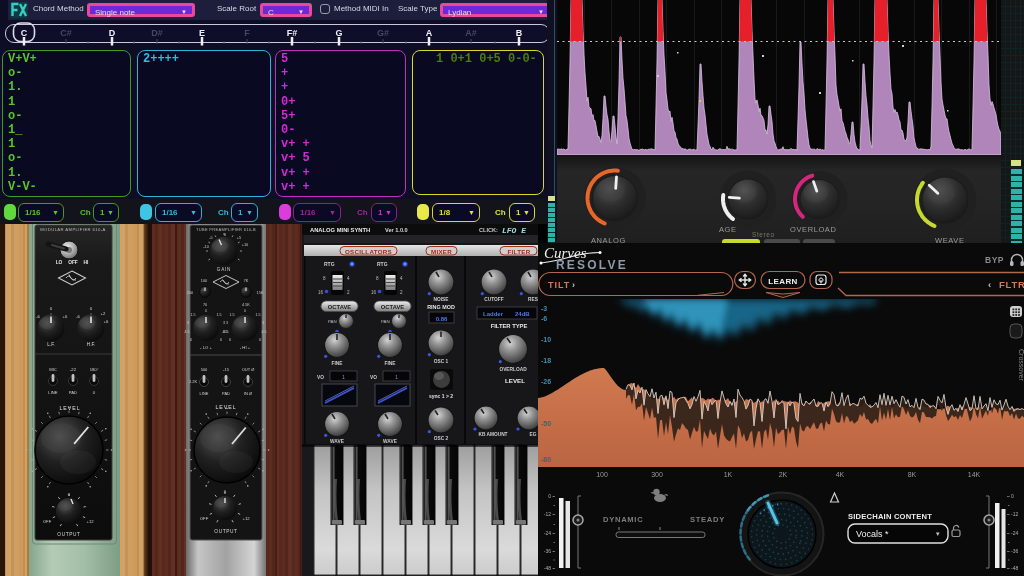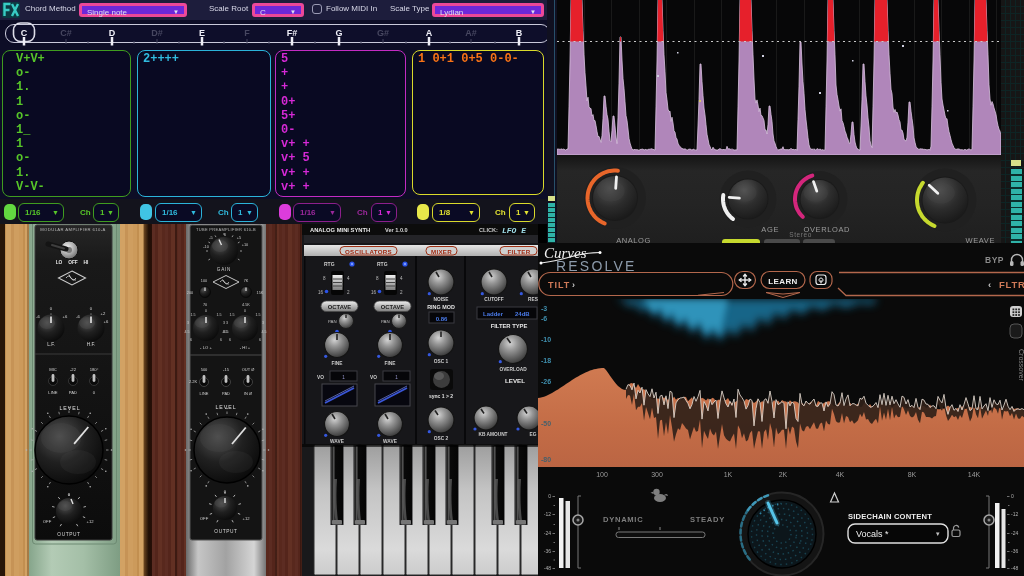--- a/index.html
+++ b/index.html
@@ -6,38 +6,38 @@
 body{font-family:"Liberation Sans",sans-serif;-webkit-font-smoothing:antialiased}
 #root{position:relative;width:1024px;height:576px;overflow:hidden;background:#000}
 .abs{position:absolute}
 .dd{position:absolute;background:#6d28d9;border:3px solid #ec4899;border-radius:3px;color:#dfe0ee;font-size:8px;line-height:13px;height:14px;padding-left:5px}
 .dd .ar{position:absolute;right:5px;top:0;font-size:6px}
 .lbl{position:absolute;color:#d8d8e8;font-size:8px;white-space:nowrap}
 .mlbl{position:absolute;font-family:"Liberation Mono",monospace;font-weight:bold;white-space:pre;font-size:12px;line-height:14.2px}
 .cdd{position:absolute;border-radius:6px;background:#0a0a24;font-size:8px;font-weight:bold;line-height:17px;padding-left:6px}
 .cdd .ar{position:absolute;right:4px;top:0;font-size:7px}
 .sq{position:absolute;width:12px;height:16px;border-radius:5px}
-.klbl{position:absolute;color:#9b9b9b;font-size:7.5px;letter-spacing:.6px;text-align:right;white-space:nowrap}
+.klbl{position:absolute;color:#9b9b9b;font-size:7.5px;letter-spacing:.6px;text-align:left;white-space:nowrap}
 </style></head>
 <body>
 <div id="root">
 
 <div class="abs" style="left:0;top:0;width:547px;height:224px;background:#0d0d26">
 
-  <div class="abs" style="left:0;top:0;width:566px;height:20px;background:#1d1d3c">
+  <div class="abs" style="left:8px;top:0;width:566px;height:20px;background:#1d1d3c">
     <svg class="abs" style="left:2px;top:2px" width="18" height="16" viewBox="0 0 18 16">
       <rect x="0" y="0" width="18" height="16" rx="2" fill="#0c3a42"></rect>
       <path d="M2.5 14 V2 H8.5 M2.5 8 H7.5 M10 2 L16 14 M16 2 L10 14" stroke="#38ccc4" stroke-width="2.4" fill="none"></path>
     </svg>
     <div class="lbl" style="left:25px;top:4px">Chord Method</div>
     <div class="dd" style="left:79px;top:2.5px;width:108px">Single note<span class="ar">▼</span></div>
     <div class="lbl" style="left:209px;top:4px">Scale Root</div>
     <div class="dd" style="left:252px;top:2.5px;width:52px">C<span class="ar">▼</span></div>
     <div class="abs" style="left:312px;top:4px;width:10px;height:10px;border:1px solid #9a9ab4;border-radius:3px"></div>
-    <div class="lbl" style="left:326px;top:4px">Follow MIDI In</div>
+    <div class="lbl" style="left:326px;top:4px">Method MIDI In</div>
     <div class="lbl" style="left:390px;top:4px">Scale Type</div>
     <div class="dd" style="left:432px;top:2.5px;width:112px">Lydian<span class="ar">▼</span></div>
   </div>
 
   <div class="abs" style="left:5px;top:24px;width:545px;height:19px;border:1.5px solid #c9c9da;border-radius:9px;background:#0e0e2a"></div>
   <svg class="abs" style="left:0;top:22px" width="547" height="24" viewBox="0 0 547 24">
     <rect x="13.5" y="1" width="21" height="18.5" rx="7" fill="none" stroke="#dcdce8" stroke-width="1.6"></rect>
     <g font-family="Liberation Sans" font-size="9" font-weight="bold" text-anchor="middle">
       <text x="24" y="14" fill="#eeeef6">C</text>
       <text x="66" y="14" fill="#474760">C#</text>
@@ -77,42 +77,42 @@
           <line x1="406" y1="19" x2="406" y2="22"></line>
       <line x1="450" y1="19" x2="450" y2="22"></line>
           <line x1="495" y1="19" x2="495" y2="22"></line>
     </g>
   </svg>
 
   <div class="abs" style="left:2px;top:50px;width:129px;height:147px;border:1.5px solid #3f9c1f;border-radius:8px;background:#090922"></div>
   <div class="abs" style="left:137px;top:50px;width:134px;height:147px;border:1.5px solid #2bb3d9;border-radius:8px;background:#090922"></div>
   <div class="abs" style="left:275px;top:50px;width:131px;height:147px;border:1.5px solid #c32bc3;border-radius:8px;background:#090922"></div>
   <div class="abs" style="left:412px;top:50px;width:132px;height:145px;border:1.5px solid #d9d92b;border-radius:8px;background:#090922"></div>
-  <div class="mlbl" style="left:16px;top:52px;color:#57c629">V+V+
+  <div class="mlbl" style="left:8px;top:52px;color:#57c629">V+V+
 o-
 1.
 1
 o-
 1_
 1
 o-
 1.
 V-V-</div>
   <div class="mlbl" style="left:143px;top:52px;color:#30bbdf">2++++</div>
   <div class="mlbl" style="left:281px;top:52px;color:#d629d6">5
 +
 +
 0+
 5+
 0-
 v+ +
 v+ 5
 v+ +
 v+ +</div>
-  <div class="mlbl" style="left:418px;top:52px;color:#f97316">1 0+1 0+5 0-0-</div>
+  <div class="mlbl" style="left:436px;top:52px;color:#4d7c0f">1 0+1 0+5 0-0-</div>
   <div class="abs" style="left:0;top:199px;width:547px;height:25px;background:#13131c"></div>
 
   <div class="sq" style="left:4px;top:204px;background:#62d840"></div>
   <div class="cdd" style="left:18px;top:203px;width:46px;height:19px;border:1.5px solid #3f9c1f;color:#57c629">1/16<span class="ar">▼</span></div>
   <div class="abs" style="left:80px;top:208px;color:#57c629;font-size:8px;font-weight:bold">Ch</div>
   <div class="cdd" style="left:93px;top:203px;width:26px;height:19px;border:1.5px solid #3f9c1f;color:#57c629">1<span class="ar">▼</span></div>
   <div class="sq" style="left:140px;top:204px;background:#40c4e4"></div>
   <div class="cdd" style="left:155px;top:203px;width:47px;height:19px;border:1.5px solid #2bb3d9;color:#30bbdf">1/16<span class="ar">▼</span></div>
   <div class="abs" style="left:218px;top:208px;color:#30bbdf;font-size:8px;font-weight:bold">Ch</div>
   <div class="cdd" style="left:231px;top:203px;width:27px;height:19px;border:1.5px solid #2bb3d9;color:#30bbdf">1<span class="ar">▼</span></div>
@@ -742,21 +742,21 @@
 </div>
 
 <div class="abs" style="left:538px;top:243px;width:486px;height:333px;overflow:hidden;background:#0a0a0a">
 
   <svg class="abs" style="left:0px;top:1px" width="120" height="26" viewBox="0 0 120 26">
     <text x="6" y="13.5" font-family="Liberation Serif" font-style="italic" font-size="15" fill="#f2f2f2">Curves</text>
     <path d="M3 19 Q16 17.5 32 13 T62 8.5" fill="none" stroke="#e8e8e8" stroke-width="1.1"></path>
     <circle cx="3" cy="19" r="1.5" fill="#fff"></circle>
         <circle cx="62" cy="8.5" r="1.5" fill="#fff"></circle>
   </svg>
-  <div class="abs" style="left:18px;top:14.5px;font-size:14px;font-weight:normal;letter-spacing:2.2px;color:#8d9bab">RESOLVE</div>
+  <div class="abs" style="left:18px;top:14.5px;font-size:12px;font-weight:bold;letter-spacing:2.2px;color:#8d9bab">RESOLVE</div>
   <div class="abs" style="left:447px;top:12px;font-size:8.5px;font-weight:bold;color:#8a8a8a;letter-spacing:0.5px">BYP</div>
   <svg class="abs" style="left:471px;top:9px" width="16" height="15" viewBox="0 0 16 15">
     <path d="M2.5 10 v-2 a5.5 5.5 0 0 1 11 0 v2" fill="none" stroke="#b8b8b8" stroke-width="1.4"></path>
     <rect x="1" y="9" width="3.5" height="5" rx="1.5" fill="#b8b8b8"></rect>
     <rect x="11.5" y="9" width="3.5" height="5" rx="1.5" fill="#b8b8b8"></rect>
   </svg>
 
   <svg class="abs" style="left:0;top:26px" width="486" height="34" viewBox="0 0 486 34">
     <rect x="0.8" y="3.5" width="194" height="23" rx="11.5" fill="none" stroke="#b3674c" stroke-width="1.2"></rect>
     <path d="M160 26.3 L186 23.5" stroke="#b3674c" stroke-width="1.1" fill="none"></path>

